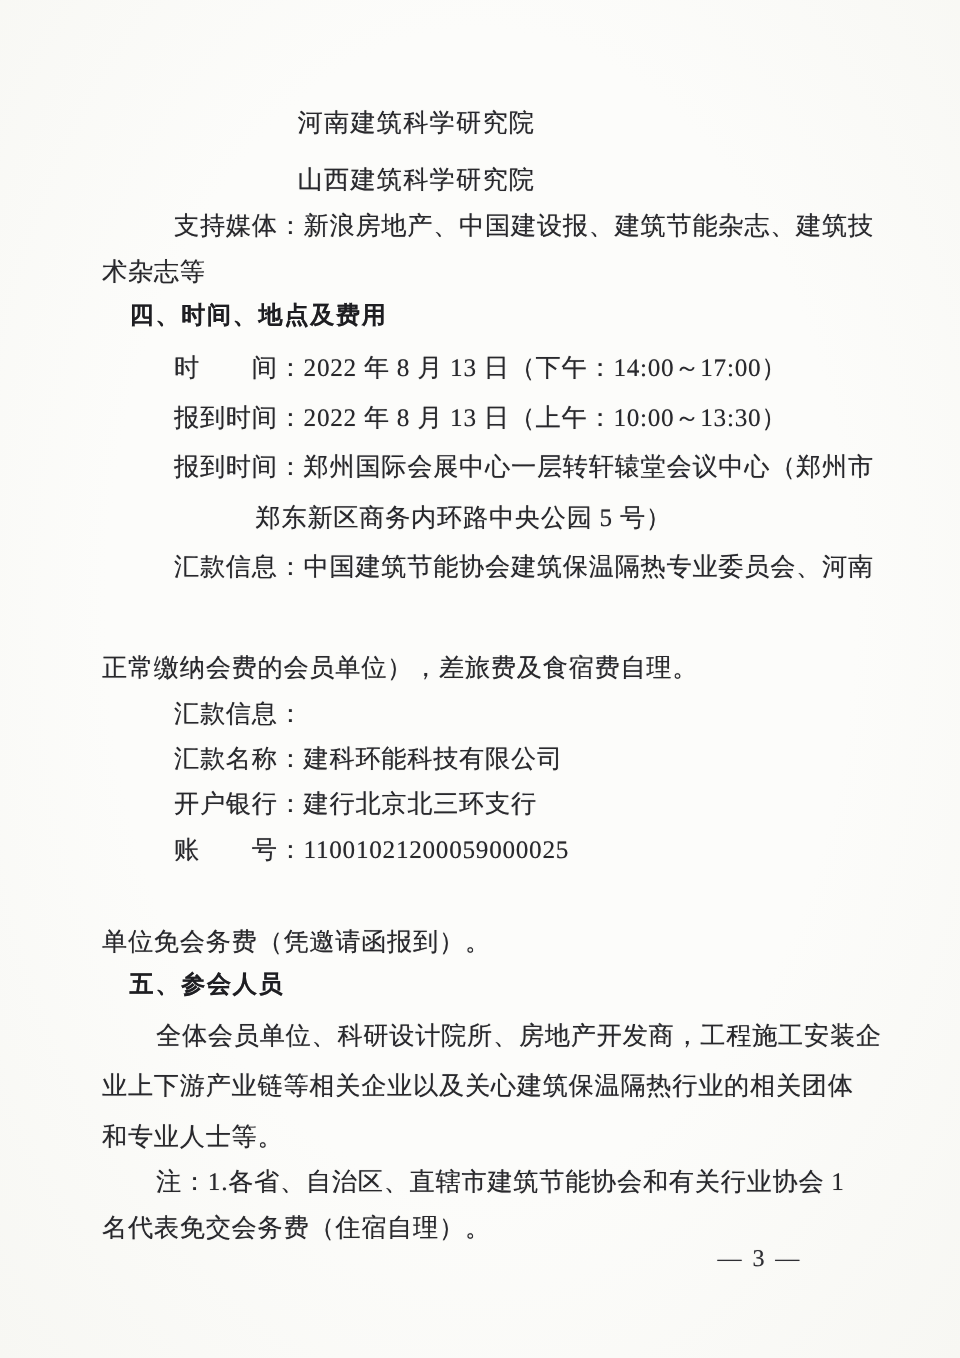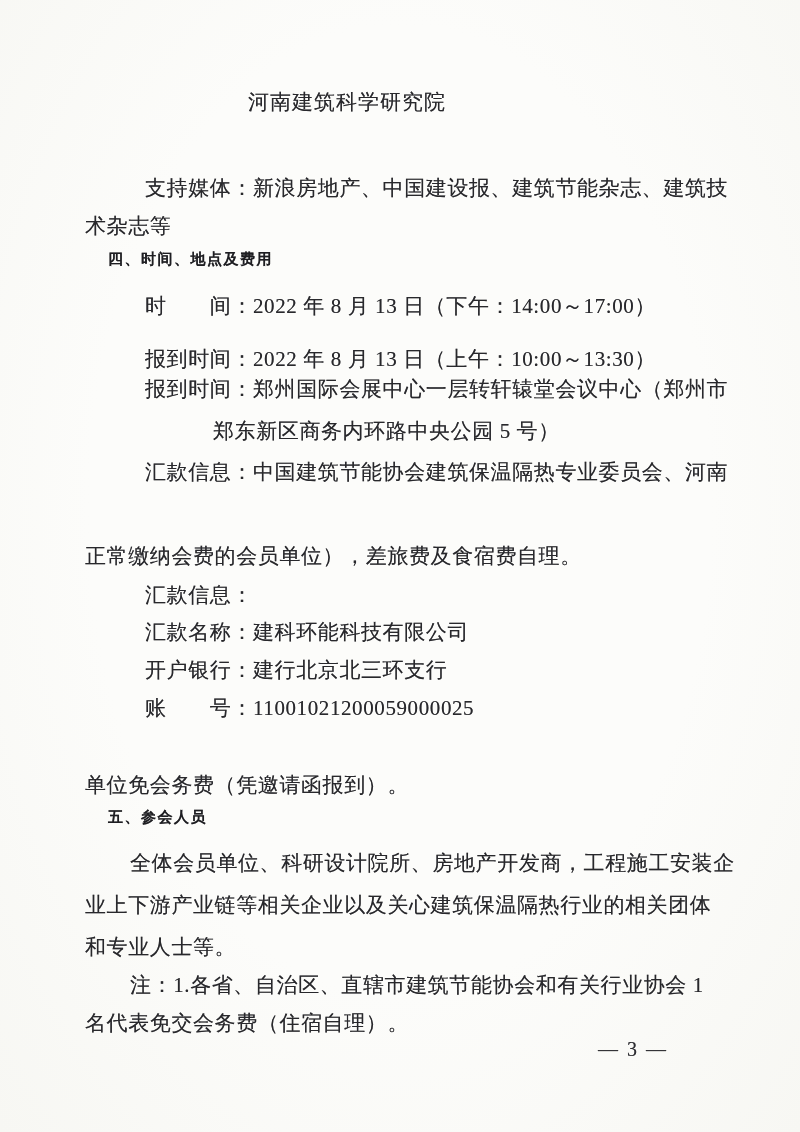--- a/index.html
+++ b/index.html
@@ -22,47 +22,48 @@
     font-size: 21px;
     line-height: 1.15;
     letter-spacing: 0.6px;
     color: #28282c;
     text-shadow: 0 0 0.6px rgba(45,45,50,0.55);
   }
   .inst {
     letter-spacing: 1px;
   }
   .hd {
-    font-family: Liberation Mono, monospace;
+    font-family: Liberation Sans, sans-serif;
     font-weight: 700;
-    font-size: 15px;
+    font-size: 20px;
     letter-spacing: 1.5px;
     color: #1e1e22;
     text-shadow: 0 0 0.5px rgba(30,30,34,0.6);
   }
   .pg {
     font-size: 20px;
     letter-spacing: 2px;
     color: #2e2e33;
   }
 </style>
 </head>
 <body>
 
 <div class="page">
 
   <div class="ln inst" style="top:90px;  left:248px">河南建筑科学研究院</div>
+  <div class="ln inst" style="top:138px; left:248px">山西建筑科学研究院</div>
 
   <div class="ln" style="top:176px; left:145px">支持媒体：新浪房地产、中国建设报、建筑节能杂志、建筑技</div>
   <div class="ln" style="top:214px; left:85px">术杂志等</div>
 
   <div class="ln hd" style="top:252px; left:108px">四、时间、地点及费用</div>
 
   <div class="ln" style="top:294px; left:145px">时　　间：2022 年 8 月 13 日（下午：14:00～17:00）</div>
-  <div class="ln" style="top:347px; left:145px">报到时间：2022 年 8 月 13 日（上午：10:00～13:30）</div>
+  <div class="ln" style="top:336px; left:145px">报到时间：2022 年 8 月 13 日（上午：10:00～13:30）</div>
 
   <div class="ln" style="top:377px; left:145px">报到时间：郑州国际会展中心一层转轩辕堂会议中心（郑州市</div>
   <div class="ln" style="top:419px; left:213px">郑东新区商务内环路中央公园 5 号）</div>
 
   <div class="ln" style="top:460px; left:145px">汇款信息：中国建筑节能协会建筑保温隔热专业委员会、河南</div>
   <div class="ln" style="top:544px; left:85px">正常缴纳会费的会员单位），差旅费及食宿费自理。</div>
 
   <div class="ln" style="top:583px; left:145px">汇款信息：</div>
   <div class="ln" style="top:658px; left:145px">开户银行：建行北京北三环支行</div>
   <div class="ln" style="top:620px; left:145px">汇款名称：建科环能科技有限公司</div>

